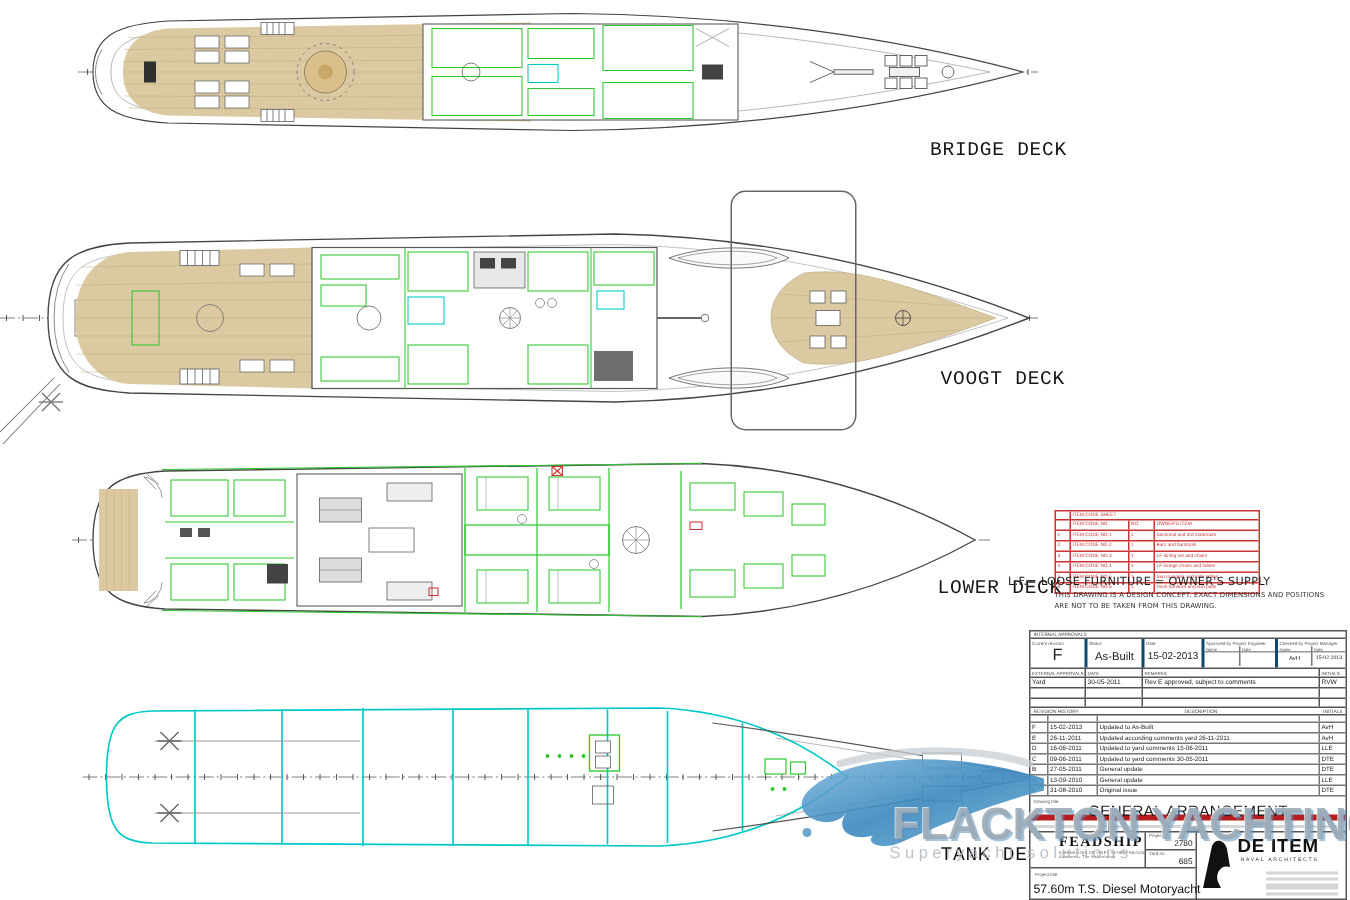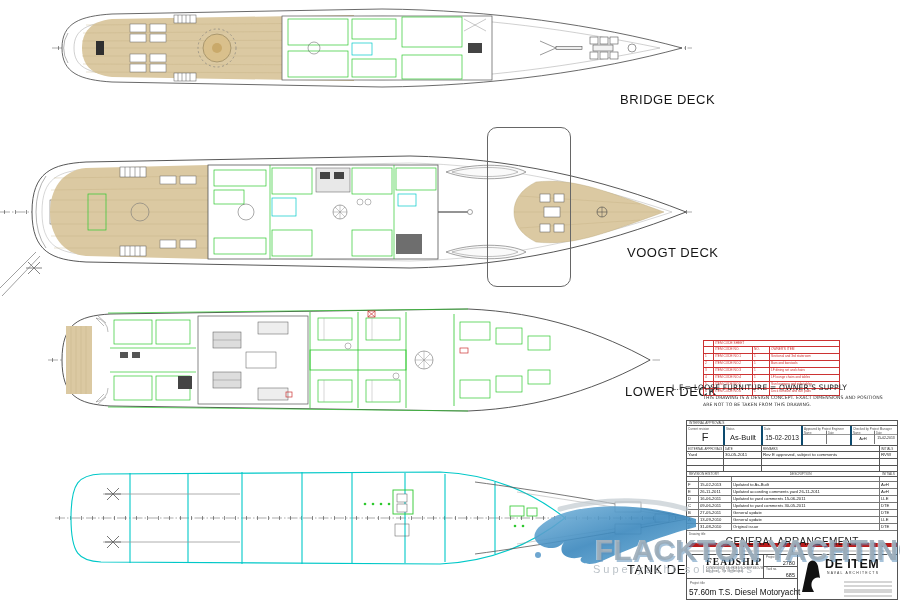--- a/index.html
+++ b/index.html
@@ -1,19 +1,19 @@
 <!DOCTYPE html>
 <html><head>
 <meta charset="utf-8">
 <style>
   html,body{margin:0;padding:0;background:#fff;-webkit-text-size-adjust:none;}
   #sheet{position:relative;width:900px;height:600px;background:#ffffff;overflow:hidden;
          font-family:"Liberation Sans", sans-serif;color:#222;}
   #sheet svg{position:absolute;pointer-events:none;}
-  .deck-label{position:absolute;font-family:Liberation Sans, sans-serif;font-size:13px;
+  .deck-label{position:absolute;font-family:Liberation Mono, monospace;font-size:13px;
               letter-spacing:.5px;color:#151515;white-space:nowrap;}
   
   #inset-box{position:absolute;left:487px;top:127px;width:82px;height:158px;
              border:1px solid #666;border-radius:10px;background:transparent;}
   
   #item-table{position:absolute;left:703px;top:340px;width:135px;border:1px solid #cc3333;
               font-size:3.2px;color:#cc3333;line-height:1;}
   #item-table .t-row{display:flex;border-top:1px solid #cc3333;}
   #item-table .t-row:first-child{border-top:none;}
   #item-table .t-row>span{display:block;padding:1px 1px;height:4px;overflow:hidden;

